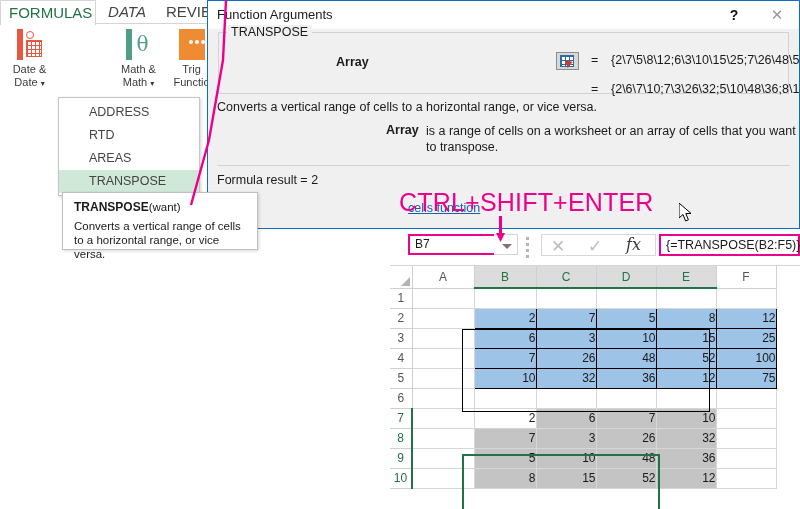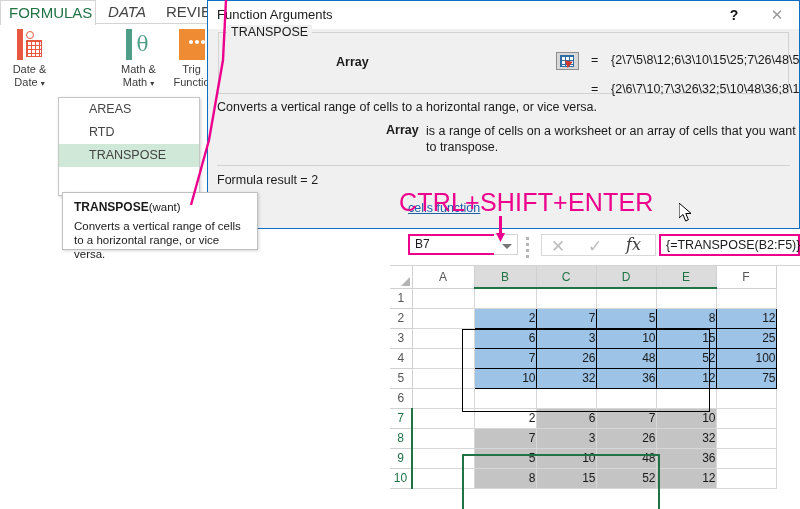--- a/index.html
+++ b/index.html
@@ -231,22 +231,23 @@
           </div>
       </div>
       <div class="rb-lbl">Trig</div>
       <div class="rb-lbl">Functio</div>
     </div>
 
   </div>
 </div>
 
 <div id="dropdown">
+  <div class="dd-item" id="dd-address">ADDRESS</div>
+  <div class="dd-item">RTD</div>
   <div class="dd-item">AREAS</div>
-  <div class="dd-item">RTD</div>
   <div class="dd-item sel">TRANSPOSE</div>
 </div>
 
 <div id="tooltip">
   <div id="tt-title"><span>TRANSPOSE</span><span class="arg">(want)</span></div>
   <div id="tt-body">Converts a vertical range of cells to a horizontal range, or vice versa.</div>
 </div>
 
 <div id="dialog">
   <div id="dlg-title-bar">

